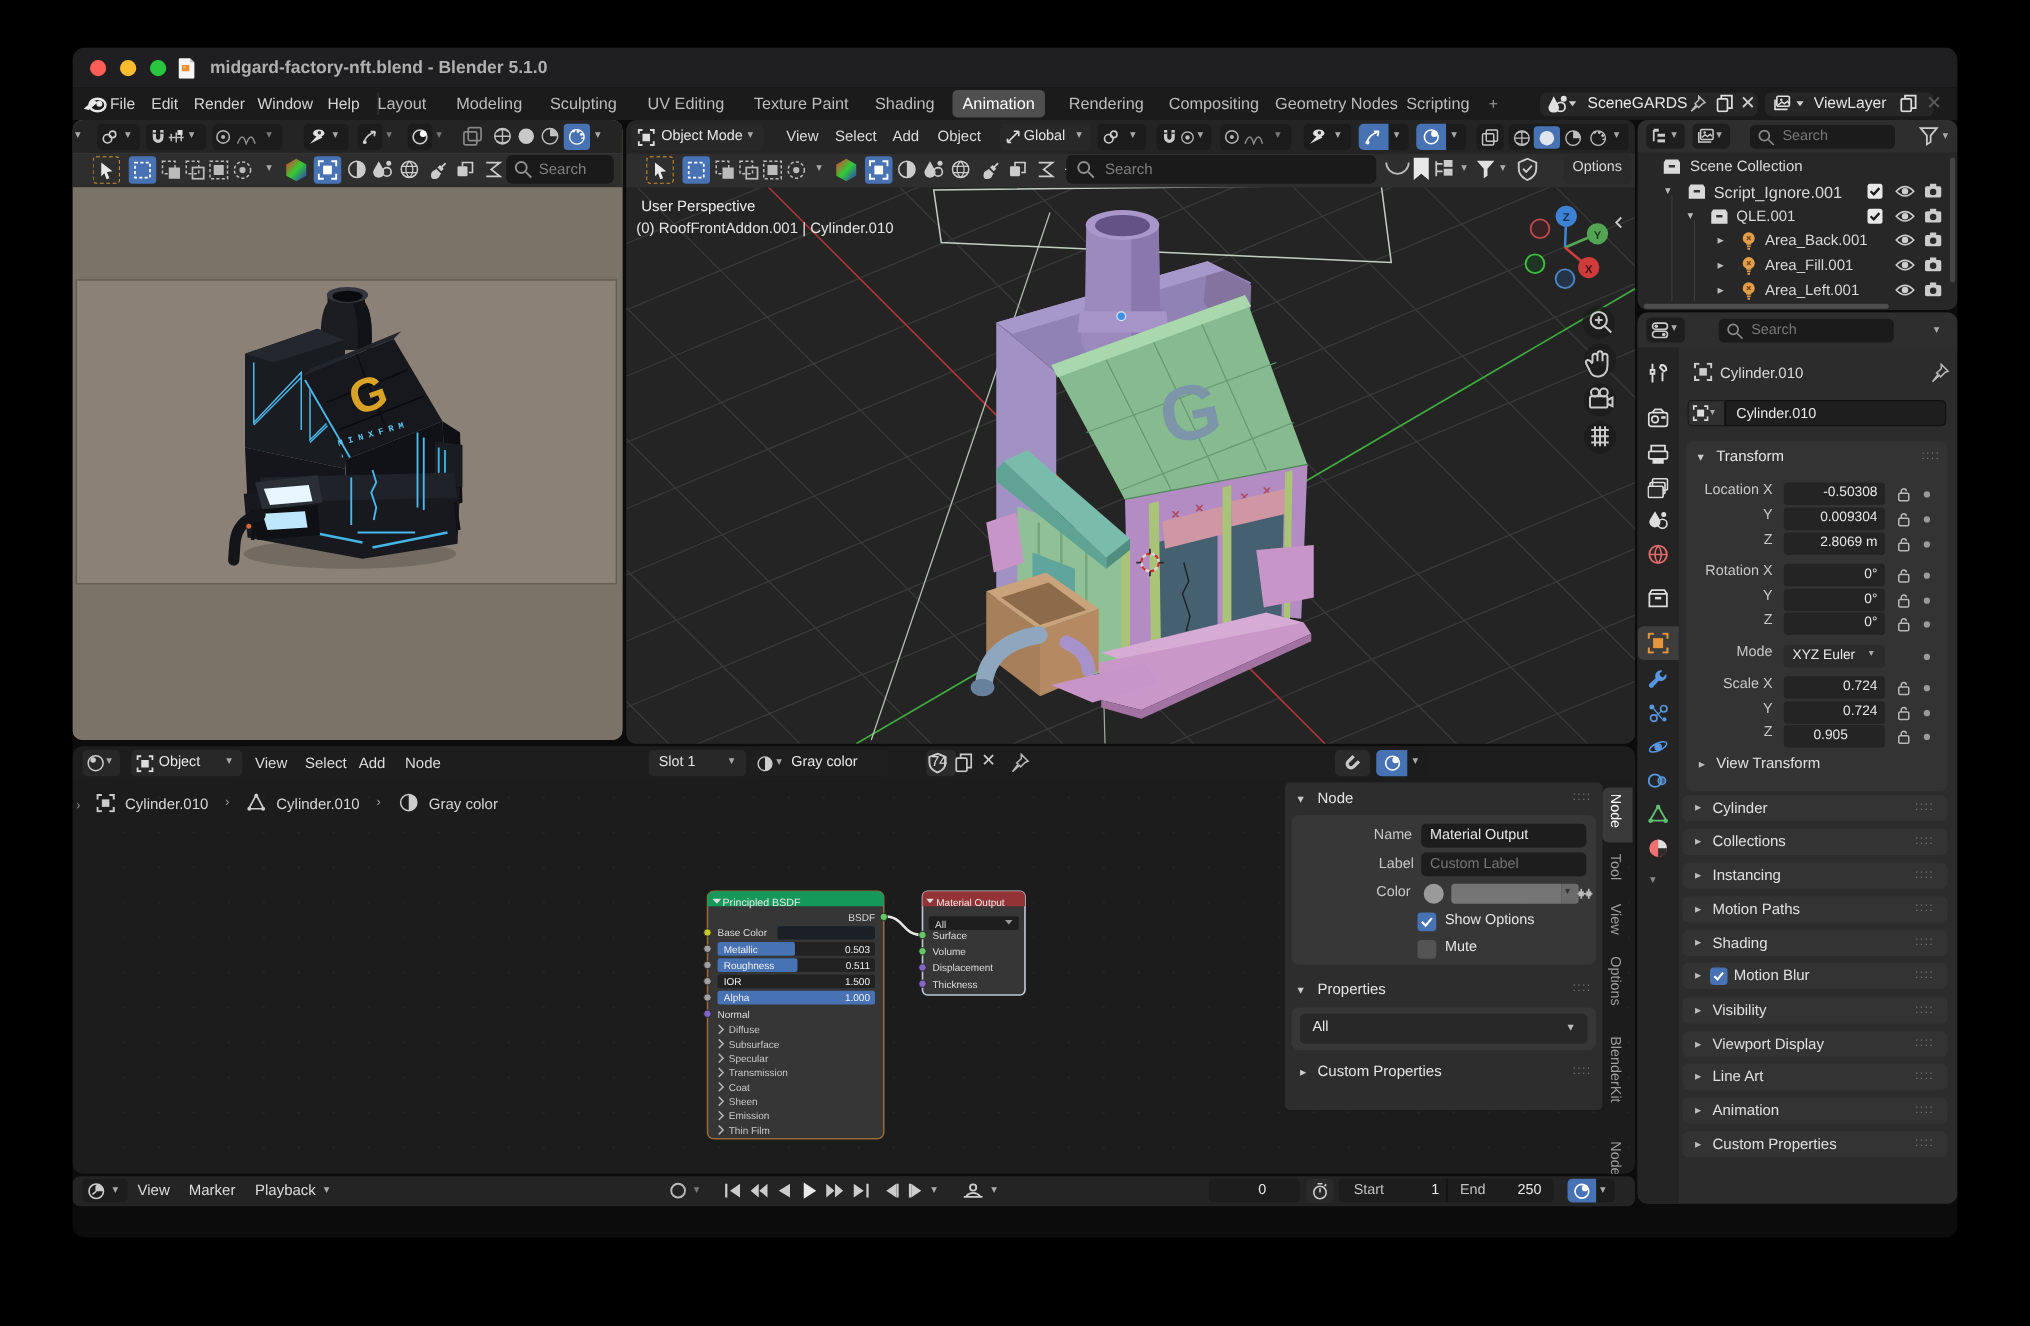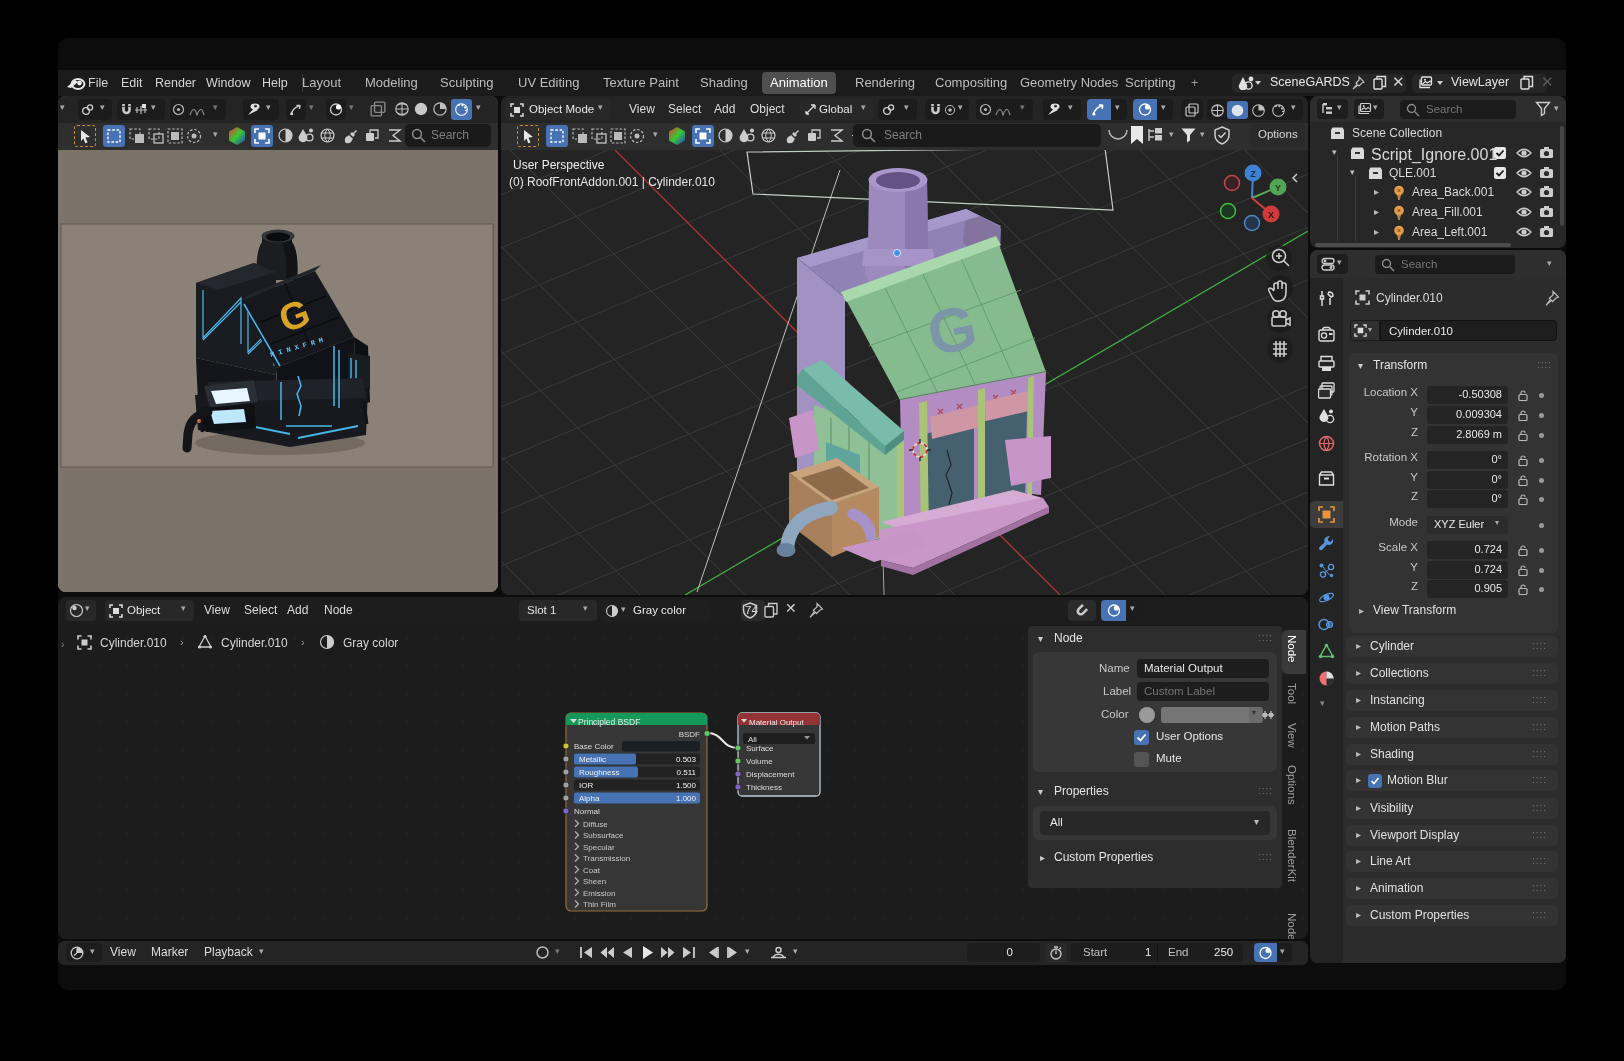--- a/index.html
+++ b/index.html
@@ -27,20 +27,33 @@
   .trow2 { background:#2e2e2e; }
   .grp { position:absolute; background:#1c1c1c; border-radius:4px; }
 
   svg { display:block; }
 </style>
 </head>
 <body>
 <div id="stage">
 <div id="win">
 
+  <div class="abs" id="titlebar">
+    <div class="tl" style="left:14px; background:#ff5d56;"></div>
+    <div class="tl" style="left:38px; background:#febb2d;"></div>
+    <div class="tl" style="left:62px; background:#28c73f;"></div>
+
+    <svg class="abs" style="left:84px; top:8px;" width="15" height="17" viewBox="0 0 15 17">
+      <path d="M2 0.5 h8 l3.5 3.5 v12 a1 1 0 0 1 -1 1 h-10.5 a1 1 0 0 1 -1 -1 v-14.5 a1 1 0 0 1 1 -1z" fill="#f5f5f5"></path>
+      <path d="M10 0.5 l3.5 3.5 h-3.5 z" fill="#c9c9c9"></path>
+      <rect x="3.5" y="6" width="6" height="5" fill="#e8903a"></rect>
+      <rect x="4.5" y="7" width="2" height="1.5" fill="#f7c04e"></rect>
+    </svg>
+    <div class="txt" style="left:110px; top:7px; font-size:14px; font-weight:bold; color:#b0b0b0;">midgard-factory-nft.blend - Blender 5.1.0</div>
+  </div>
 
   <div class="abs" id="topbar">
 
     <svg class="abs" style="left:8px; top:5px;" width="20" height="16" viewBox="0 0 20 16">
       <ellipse cx="12" cy="9" rx="6.4" ry="5" fill="none" stroke="#e8e8e8" stroke-width="2"></ellipse>
       <circle cx="13.5" cy="8" r="2.4" fill="#e8e8e8"></circle>
       <path d="M1 12 L9 5 L12 7 L5 13 Z" fill="#e8e8e8"></path>
     </svg>
     <div class="menu" style="left:30px;">File</div>
     <div class="menu" style="left:63px;">Edit</div>
@@ -853,21 +866,21 @@
           <svg class="abs" style="left:227px; top:55px;" width="16" height="16" viewBox="0 0 16 16">
                 <path d="M2 8 h12 M5 4 v8 M11 4 v8" stroke="#bbb" stroke-width="1.3"></path>
                 <rect x="3" y="6" width="4" height="4" fill="#bbb"></rect>
                 <rect x="9" y="6" width="4" height="4" fill="#bbb"></rect>
               </svg>
           <div class="abs" style="left:101px; top:78px; width:15px; height:15px; background:#4772b3; border-radius:3px;">
             <svg width="15" height="15" viewBox="0 0 15 15">
                   <path d="M3.5 7.5 l3 3 5 -6" stroke="#fff" stroke-width="1.8" fill="none"></path>
                 </svg>
           </div>
-          <div class="txt" style="left:123px; top:78px; font-size:11.5px; color:#e6e6e6;">User Options</div>
+          <div class="txt" style="left:123px; top:78px; font-size:11.5px; color:#e6e6e6;">Show Options</div>
           <div class="abs" style="left:101px; top:100px; width:15px; height:15px; background:#545454; border-radius:3px;"></div>
           <div class="txt" style="left:123px; top:100px; font-size:11.5px; color:#e6e6e6;">Mute</div>
         </div>
         <div class="txt" style="left:10px; top:160px; font-size:10px; color:#ccc;">▾</div>
         <div class="txt" style="left:26px; top:158px; font-size:12px; color:#e4e4e4;">Properties</div>
         <div class="txt" style="left:230px; top:159px; font-size:10px; color:#777; letter-spacing:1px;">::::</div>
         <div class="abs" style="left:5px; top:180px; width:244px; height:34px; background:#373737; border-radius:6px;">
           <div class="abs" style="left:7px; top:5px; width:230px; height:24px; background:#282828; border-radius:4px;">
             <div class="txt" style="left:10px; top:5px; font-size:11.5px; color:#e8e8e8;">All</div>
             <div class="txt" style="left:214px; top:5px; font-size:10px; color:#bbb;">▾</div>
@@ -1011,21 +1024,21 @@
             <path d="M1 4 h13 v9 h-13 z M1 4 l1.5 -2.5 h10 L14 4" fill="#d9d9d9"></path>
             <rect x="5" y="6" width="5" height="2" fill="#333"></rect>
           </svg>
       <div class="txt" style="left:42px; top:30px; font-size:12px; color:#d9d9d9;">Scene Collection</div>
 
       <div class="txt" style="left:22px; top:51px; font-size:9px; color:#bbb;">▾</div>
       <svg class="abs" style="left:40px; top:50px;" width="15" height="14" viewBox="0 0 15 14">
             <path d="M1 4 h13 v9 h-13 z M1 4 l1.5 -2.5 h10 L14 4" fill="#d9d9d9"></path>
             <rect x="5" y="6" width="5" height="2" fill="#333"></rect>
           </svg>
-      <div class="txt" style="left:61px; top:50px; font-size:16px; color:#d9d9d9;">Script_Ignore.001</div>
+      <div class="txt" style="left:61px; top:50px; font-size:13px; color:#d9d9d9;">Script_Ignore.001</div>
       <svg class="abs" style="left:183px; top:50px;" width="14" height="14" viewBox="0 0 14 14">
             <rect x="1" y="1" width="12" height="12" rx="2" fill="#e8e8e8"></rect>
             <path d="M3.5 7 l2.5 2.5 4.5 -5" stroke="#1b1b1b" stroke-width="1.8" fill="none"></path>
           </svg>
       <svg class="abs" style="left:206px; top:51px;" width="16" height="12" viewBox="0 0 16 12">
             <path d="M1 6 Q8 -1.5 15 6 Q8 13.5 1 6z" fill="none" stroke="#ccc" stroke-width="1.3"></path>
             <circle cx="8" cy="6" r="2.6" fill="#ccc"></circle>
           </svg>
       <svg class="abs" style="left:229px; top:50px;" width="15" height="13" viewBox="0 0 15 13">
             <rect x="1" y="3" width="13" height="9" rx="1.5" fill="#ccc"></rect>
@@ -1302,21 +1315,21 @@
       <div class="abs" style="left:117px; top:311px; width:81px; height:18px; background:#242424; border-radius:3px;">
               <div class="abs" style="left:0; top:2px; width:75px; font-size:11px; color:#e8e8e8; text-align:right;">0.724</div>
             </div>
       <svg class="abs" style="left:207px; top:314px;" width="12" height="13" viewBox="0 0 12 13">
               <rect x="2" y="5.5" width="8" height="6" rx="1" fill="none" stroke="#b9b9b9" stroke-width="1.2"></rect>
               <path d="M4 5.5 V4 a2 2 0 0 1 4 0" fill="none" stroke="#b9b9b9" stroke-width="1.2"></path>
             </svg>
       <div class="abs" style="left:229px; top:318px; width:5px; height:5px; border-radius:50%; background:#9a9a9a;"></div>
       <div class="abs" style="left:30px; top:330px; width:78px; height:18px; font-size:11.5px; color:#c8c8c8; text-align:right;">Z</div>
       <div class="abs" style="left:117px; top:330px; width:81px; height:18px; background:#242424; border-radius:3px;">
-              <div class="abs" style="left:0; top:2px; width:75px; font-size:11px; color:#e8e8e8; text-align:right;">0.905</div>
+              <div class="abs" style="left:0; top:2px; width:75px; font-size:11px; color:#e8e8e8; text-align:center;">0.905</div>
             </div>
       <svg class="abs" style="left:207px; top:333px;" width="12" height="13" viewBox="0 0 12 13">
               <rect x="2" y="5.5" width="8" height="6" rx="1" fill="none" stroke="#b9b9b9" stroke-width="1.2"></rect>
               <path d="M4 5.5 V4 a2 2 0 0 1 4 0" fill="none" stroke="#b9b9b9" stroke-width="1.2"></path>
             </svg>
       <div class="abs" style="left:229px; top:337px; width:5px; height:5px; border-radius:50%; background:#9a9a9a;"></div>
       <div class="txt" style="left:49px; top:355px; font-size:10px; color:#bbb;">▸</div>
       <div class="txt" style="left:63px; top:353px; font-size:12px; color:#e0e0e0;">View Transform</div>
       </div>
 

